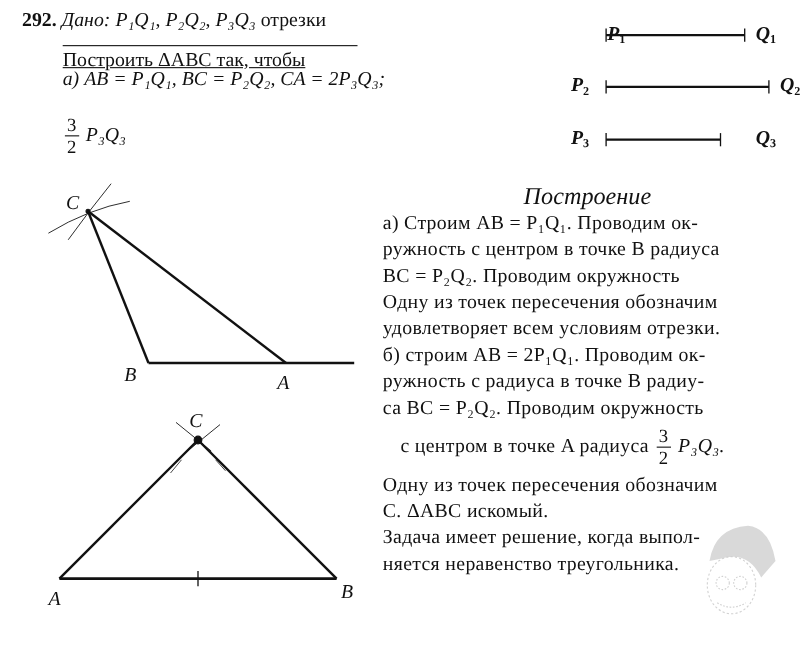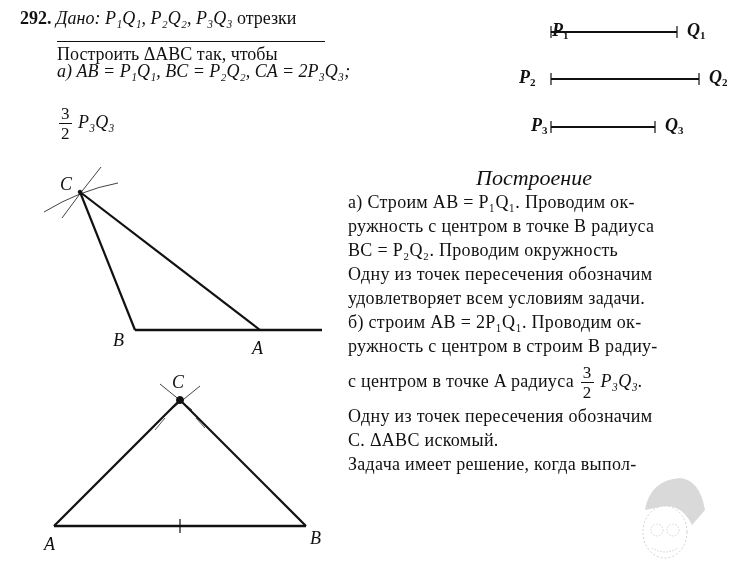--- a/index.html
+++ b/index.html
@@ -23,36 +23,36 @@
 
 <div class="abs txt" style="left:20px; top:8px;">
   <span class="b">292.</span>
   <span class="it">Дано:</span>
   <span class="it">P₁Q₁</span>,
   <span class="it">P₂Q₂</span>,
   <span class="it">P₃Q₃</span>
   <span>отрезки</span>
 </div>
 <div class="abs" style="left:57px; top:41px; width:268px; height:1px; background:#111;"></div>
-<div class="abs txt line" style="left:57px; top:42px;">Построить ΔABC так, чтобы</div>
+<div class="abs txt line" style="left:57px; top:42px;text-decoration:underline;">Построить ΔABC так, чтобы</div>
 <div class="abs txt line it" style="left:57px; top:59px;">а) AB = P₁Q₁, BC = P₂Q₂, CA = 2P₃Q₃;</div>
 <div class="abs txt it" style="left:57px; top:100px; line-height:44px;">
   <span class="frac">
     <span class="num">3</span>
     <span class="den">2</span>
   </span>
   <span>P₃Q₃</span>
 </div>
 
 <div class="abs txt it b" style="left:525px; top:20px;margin-left:27px;"><span>P</span><sub>1</sub></div>
 <div class="abs txt it b" style="left:687px; top:20px;"><span>Q</span><sub>1</sub></div>
 <div class="abs txt it b" style="left:519px; top:67px;"><span>P</span><sub>2</sub></div>
 <div class="abs txt it b" style="left:709px; top:67px;"><span>Q</span><sub>2</sub></div>
-<div class="abs txt it b" style="left:519px; top:115px;margin-left:12px;"><span>P</span><sub>3</sub></div>
-<div class="abs txt it b" style="left:665px; top:115px;"><span>Q</span><sub>3</sub></div>
+<div class="abs txt it b" style="left:519px; top:115px;"><span>P</span><sub>3</sub></div>
+<div class="abs txt it b" style="left:687px; top:115px;"><span>Q</span><sub>3</sub></div>
 
 <svg width="736" height="588" viewBox="0 0 736 588">
 
   <g stroke="#111" fill="none">
     <g>
         <line x1="551" y1="32" x2="677" y2="32" stroke-width="2"></line>
         <line x1="551" y1="26" x2="551" y2="38" stroke-width="1.2"></line>
         <line x1="677" y1="26" x2="677" y2="38" stroke-width="1.2"></line>
       </g>
     <g>
@@ -95,34 +95,36 @@
 <div class="abs txt it" style="left:172px; top:372px;">C</div>
 <div class="abs txt it" style="left:44px; top:534px;">A</div>
 <div class="abs txt it" style="left:310px; top:528px;">B</div>
 
 <div class="abs txt it line" style="left:476px; top:166px; font-size:22px;">Построение</div>
 <div class="abs txt" style="left:348px; top:190px; width:370px; letter-spacing:0.3px;">
   <div class="line">а) Строим AB = P₁Q₁. Проводим ок-</div>
   <div class="line">ружность с центром в точке B радиуса</div>
   <div class="line">BC = P₂Q₂. Проводим окружность</div>
   <div class="line">Одну из точек пересечения обозначим</div>
-  <div class="line">удовлетворяет всем условиям задачи.</div>
+  <div class="line">удовлетворяет всем условиям отрезки.</div>
   <div class="line">б) строим AB = 2P₁Q₁. Проводим ок-</div>
-  <div class="line">ружность с центром в строим B радиу-</div>
-  <div style="height:46px; line-height:46px;">
+  <div class="line">ружность с радиуса в точке B радиу-</div>
+  <div class="line">са BC = P₂Q₂. Проводим окружность</div>
+  <div style="height:46px; line-height:46px;margin-left:16px;">
     <span>с центром в точке A радиуса</span>
     <span class="frac it">
       <span class="num">3</span>
       <span class="den">2</span>
     </span>
     <span class="it">P₃Q₃.</span>
   </div>
   <div class="line">Одну из точек пересечения обозначим</div>
   <div class="line">C. ΔABC искомый.</div>
   <div class="line">Задача имеет решение, когда выпол-</div>
+  <div class="line">няется неравенство треугольника.</div>
 </div>
 
 <svg class="watermark" viewBox="0 0 80 100">
   <path d="M15 40 Q20 10 50 8 Q70 10 75 40 L62 55 Q50 30 25 38 Z" fill="#888" opacity="0.7"></path>
   <ellipse cx="35" cy="62" rx="22" ry="26" fill="none" stroke="#999" stroke-dasharray="2 2"></ellipse>
   <circle cx="27" cy="60" r="6" fill="none" stroke="#999" stroke-dasharray="1.5 1.5"></circle>
   <circle cx="43" cy="60" r="6" fill="none" stroke="#999" stroke-dasharray="1.5 1.5"></circle>
   <path d="M22 78 Q35 86 48 78" fill="none" stroke="#999" stroke-dasharray="1.5 1.5"></path>
 </svg>
 

